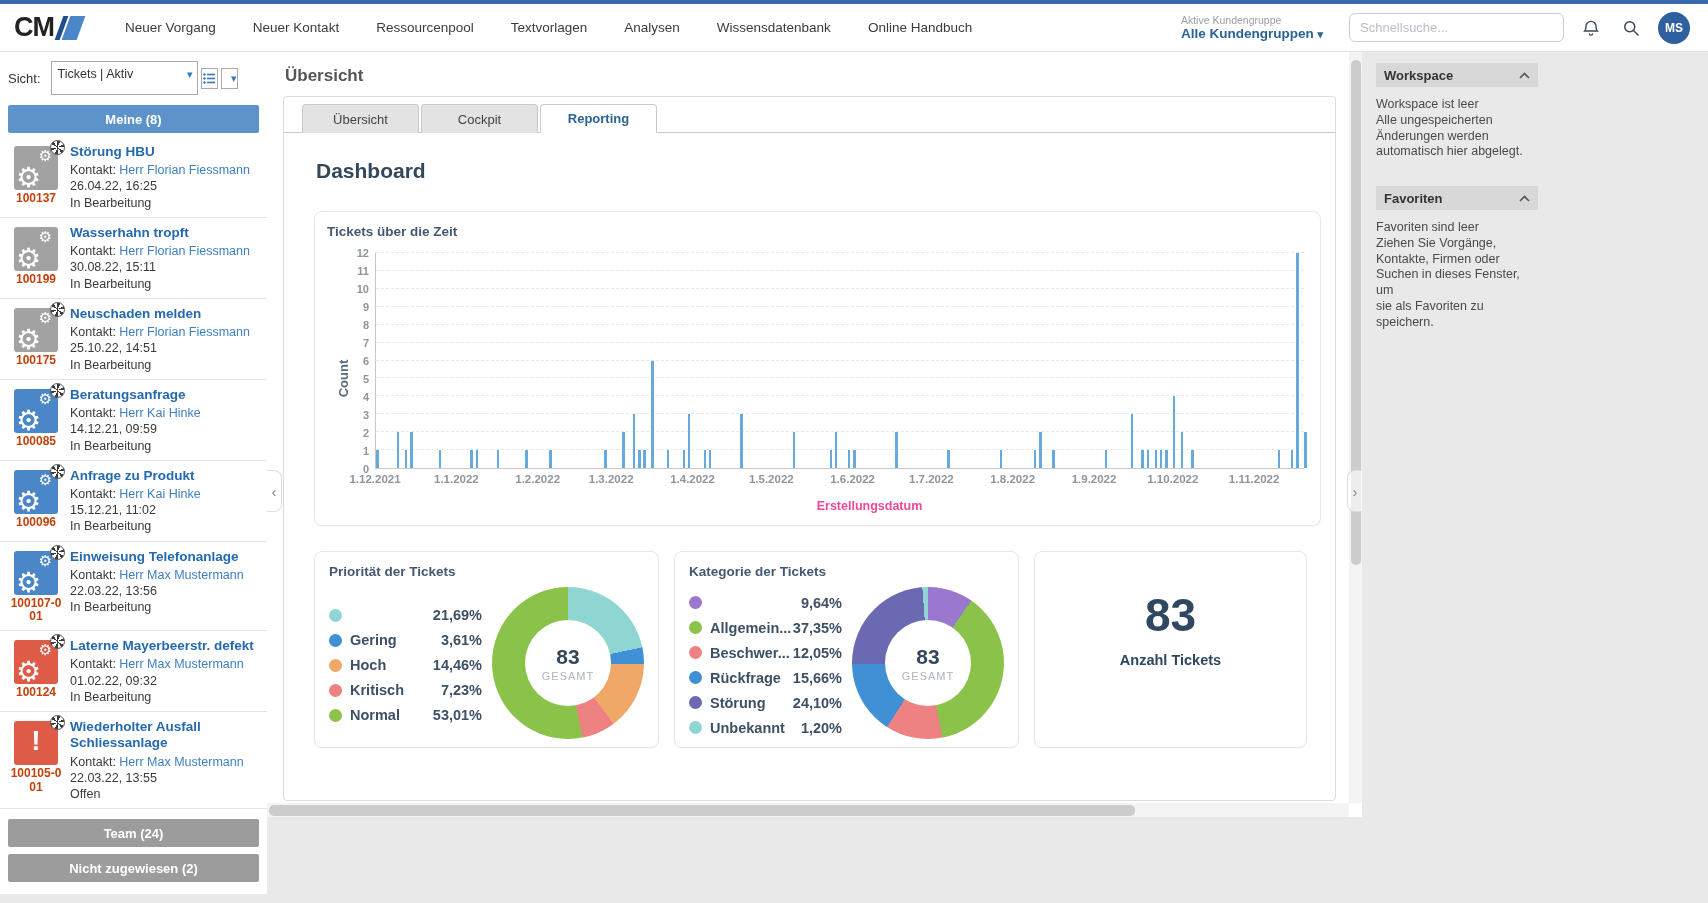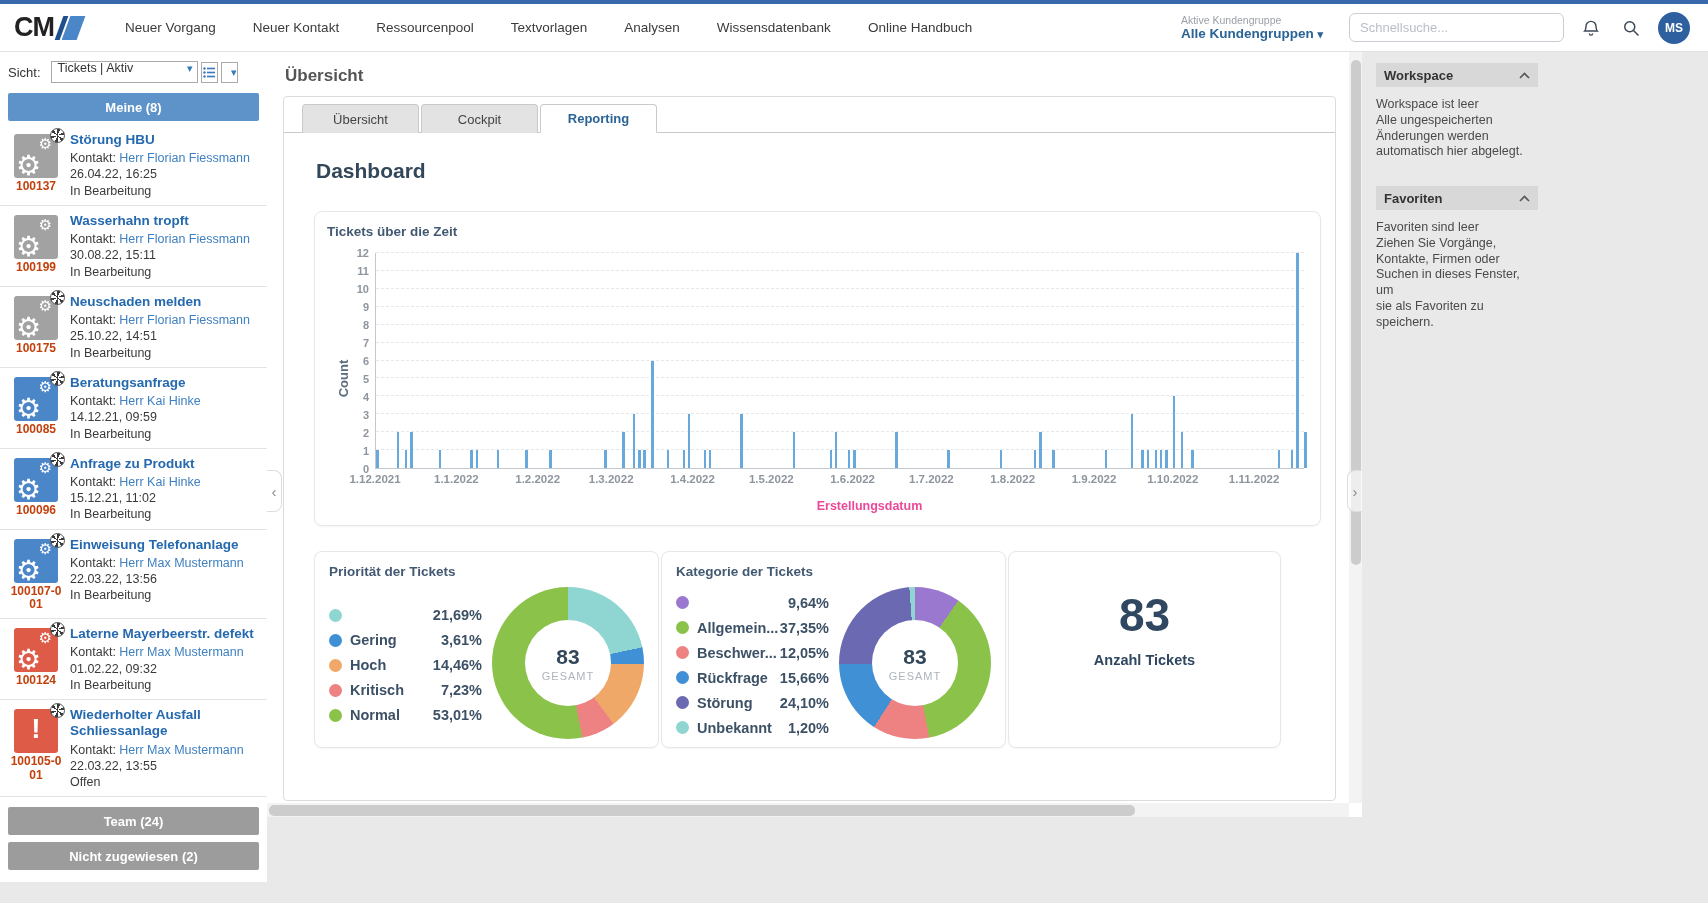--- a/index.html
+++ b/index.html
@@ -25,21 +25,21 @@
   .avatar { width:32px; height:32px; border-radius:50%; background:#2e5f9e; color:#fff; font-size:12px; font-weight:bold; display:flex; align-items:center; justify-content:center; cursor:pointer; }
 
   
   .app-body { display:flex; height:851px; position:relative; }
 
   
   .left-sidebar { width:267px; flex:none; }
   .sidebar-content { background:#fff; padding-bottom:8px; }
   .sicht-row { display:flex; align-items:center; padding:9px 8px 6px 8px; background:#fff; }
   .sicht-label { font-size:13px; color:#333; margin-right:10px; }
-  .select-box { width:147px; height:22px; border:1px solid #aaa; background:#fff; display:flex; align-items:center; padding:0 4px 8px 6px; font-size:12.5px; color:#333; cursor:pointer; }
+  .select-box { width:147px; height:34px; border:1px solid #aaa; background:#fff; display:flex; align-items:center; padding:0 4px 8px 6px; font-size:12.5px; color:#333; cursor:pointer; }
   .select-box .caret, .mini-btn .caret { margin-left:auto; color:#3779bb; font-size:11px; }
   .mini-btn { width:17px; height:21px; border:1px solid #aaa; background:#fff; margin-left:3px; display:flex; align-items:center; justify-content:center; cursor:pointer; }
   .group-bar { margin:4px 8px; height:28px; border-radius:2px; color:#fff; font-size:13px; font-weight:bold; display:flex; align-items:center; justify-content:center; cursor:pointer; }
   .group-bar.mine { background:#5d93c8; }
   .group-bar.gray { background:#9c9c9c; }
   .ticket { display:flex; padding:7px 8px 6px 8px; border-bottom:1px solid #e3e3e3; cursor:pointer; background:#fff; }
   .ticket-left { width:56px; flex:none; text-align:center; }
   .ticket-icon { width:44px; height:44px; border-radius:3px; margin:2px auto 2px auto; position:relative; }
   .ticket-icon .gear-big { position:absolute; left:2px; bottom:-2px; color:#fff; font-size:28px; line-height:1; }
   .ticket-icon .gear-small { position:absolute; right:6px; top:2px; color:#fff; font-size:15px; line-height:1; }
@@ -73,21 +73,21 @@
   .ytick { position:absolute; right:6px; transform:translateY(6px); font-size:11px; font-weight:bold; color:#8e959e; }
   .plot { flex:1; height:216px; position:relative; border-left:1px solid #c3c8ce; border-bottom:1px solid #c3c8ce; }
   .gridline { position:absolute; left:0; right:0; border-top:1px dashed #e4e7eb; }
   .bar { position:absolute; bottom:0; width:2.5px; background:#67a9dc; }
   .xlabels { position:relative; height:16px; margin-left:48px; margin-top:4px; }
   .xlabels { margin-left:0; }
   .xtick { position:absolute; transform:translateX(-50%); font-size:11.5px; font-weight:bold; color:#8e959e; white-space:nowrap; }
   .xaxis-title { text-align:center; font-size:12.5px; font-weight:bold; color:#ec4899; margin:10px 0 4px 60px; }
 
   
-  .cards-row { display:flex; gap:2px; margin-top:25px;align-items:center; }
+  .cards-row { display:flex; gap:15px; margin-top:25px;align-items:center; }
   .donut-card { width:345px; height:197px; padding:12px 14px; }
   .donut-flex { display:flex; align-items:center; margin-top:2px; }
   .legend { flex:1; display:flex; flex-direction:column; justify-content:center; gap:4px; padding-top:10px; }
   .legend-row { display:flex; align-items:center; height:21px; }
   .legend-dot { width:13px; height:13px; border-radius:50%; flex:none; margin-right:8px; }
   .legend-label { font-size:14.5px; font-weight:bold; color:#3d5166; }
   .legend-pct { margin-left:auto; font-size:14.5px; font-weight:bold; color:#3d5166; padding-right:10px; }
   .donut { width:152px; height:152px; border-radius:50%; position:relative; flex:none; margin-top:6px; }
   .donut-hole { position:absolute; left:50%; top:50%; width:86px; height:86px; transform:translate(-50%,-50%); background:#fff; border-radius:50%; display:flex; flex-direction:column; align-items:center; justify-content:center; }
   .donut-total { font-size:21px; font-weight:bold; color:#33475b; }

